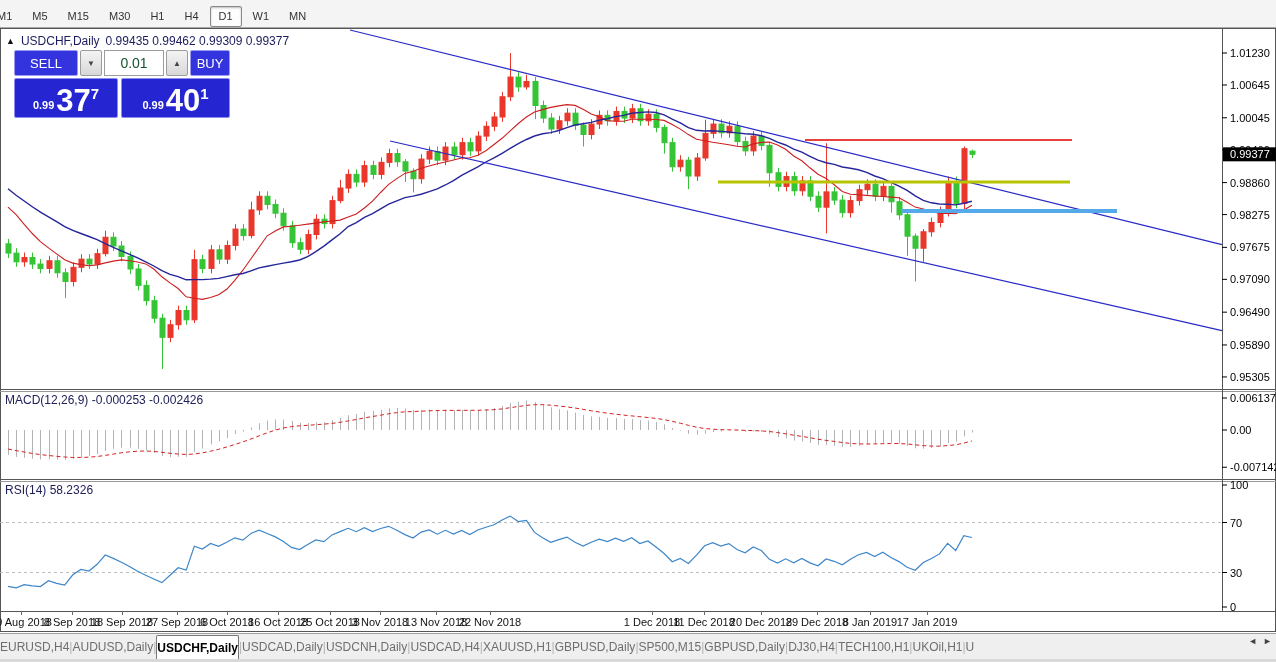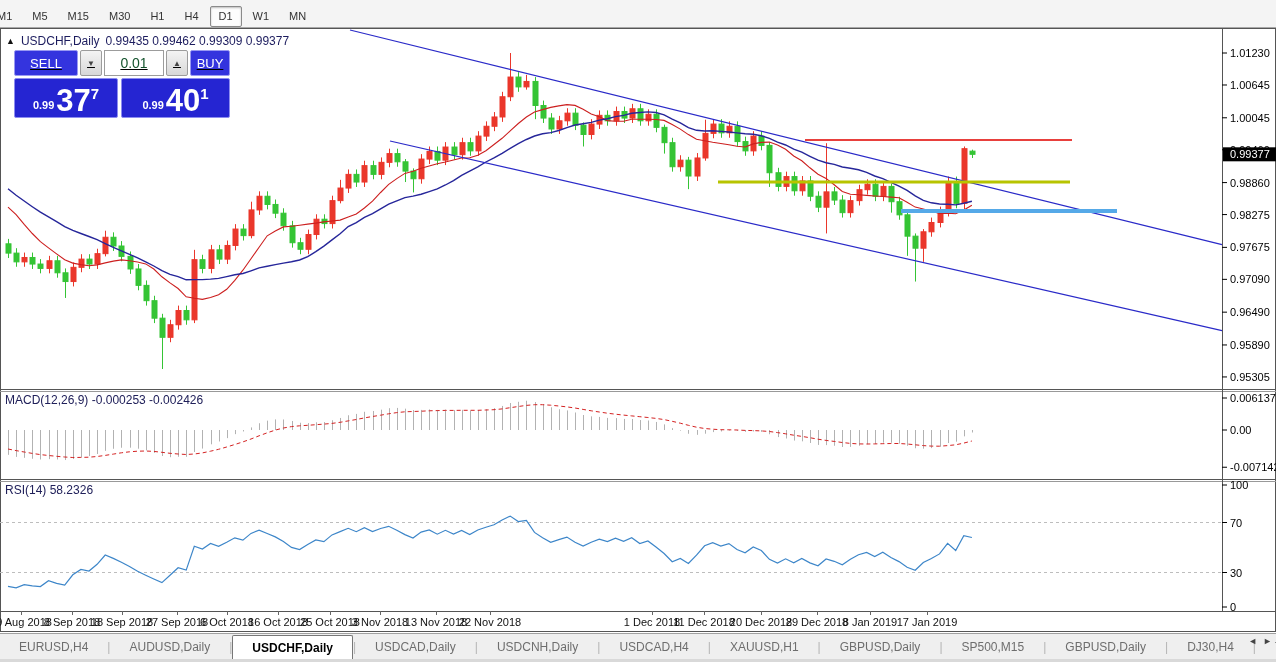--- a/index.html
+++ b/index.html
@@ -14,21 +14,21 @@
           border-radius:2px;cursor:default;line-height:1;}
   .tf-btn.active{background:#fdfdfd;border:1px solid #8a8a8a;box-shadow:inset 0 1px 2px rgba(0,0,0,.25);}
   
   #chart-svg{position:absolute;left:0;top:0;z-index:1;}
   
   #chart-header{position:absolute;left:6px;top:34px;z-index:3;font-size:12px;color:#1c1c5e;
                 display:flex;align-items:center;gap:6px;white-space:nowrap;}
   #chart-header .tri{font-size:9px;color:#111;}
   
   #trade-widget{position:absolute;left:14px;top:50px;z-index:3;width:216px;}
-  #tw-row1{display:flex;gap:2px;height:26px;text-decoration:underline;}
+  #tw-row1{display:flex;gap:2px;height:26px;}
   .tw-btn{background:#3434de;border:1px solid #9a9af2;border-radius:2px;color:#fff;
           font-size:13px;display:flex;align-items:center;justify-content:center;cursor:pointer;}
   #tw-sell{width:62px;} #tw-buy{flex:1;}
   .tw-spin{width:20px;background:linear-gradient(#f4f4f4,#d8d8d8);border:1px solid #9c9c9c;
            border-radius:2px;font-size:8px;color:#444;display:flex;align-items:center;justify-content:center;cursor:pointer;}
   #tw-vol{width:46px;border:1px solid #9c9c9c;font-family:"Liberation Sans",sans-serif;
           font-size:14px;text-align:center;padding:0 6px;color:#14532d;}
   #tw-row2{display:flex;gap:3px;margin-top:2px;height:40px;}
   .tw-price{background:#2525d2;border:1px solid #8d8df0;border-radius:2px;color:#fff;
             display:flex;align-items:flex-end;justify-content:center;padding-bottom:2px;cursor:pointer;}
@@ -39,21 +39,21 @@
   
   .panel-label{position:absolute;left:5px;z-index:3;font-size:12px;color:#20205a;white-space:nowrap;}
   #macd-label{top:393px;} #rsi-label{top:483px;}
   
   #date-axis{position:absolute;left:0;top:612px;width:1222px;height:20px;z-index:2;}
   .date-label{position:absolute;top:4px;transform:translateX(-50%);font-size:11px;color:#111;white-space:nowrap;}
   
   #tabbar{position:absolute;left:0;top:633px;width:1276px;height:26px;background:#efefef;
           border-top:1px solid #a0a0a0;display:flex;align-items:stretch;z-index:3;overflow:hidden;
           padding-right:30px;box-sizing:border-box;}
-  .tab{font-size:12px;color:#6e6e6e;display:flex;align-items:center;padding:0 19px;cursor:pointer;white-space:nowrap;}
+  .tab{font-size:12px;color:#6e6e6e;display:flex;align-items:center;padding:0 0;cursor:pointer;white-space:nowrap;}
   .tab.active{background:#ffffff;color:#000;font-weight:bold;border:1px solid #777;border-bottom:none;margin-top:1px;border-radius:2px 2px 0 0;}
   .tab-sep{color:#b5b5b5;display:flex;align-items:center;font-size:12px;}
   #tab-arrows{position:absolute;right:4px;top:636px;z-index:4;font-size:9px;color:#444;display:flex;gap:6px;}
   #tab-arrows span{cursor:pointer;}
   #statusstrip{position:absolute;left:0;top:659px;width:1276px;height:3px;background:#d9d9d9;z-index:3;}
 </style>
 </head>
 <body>
 
 <div id="app">

